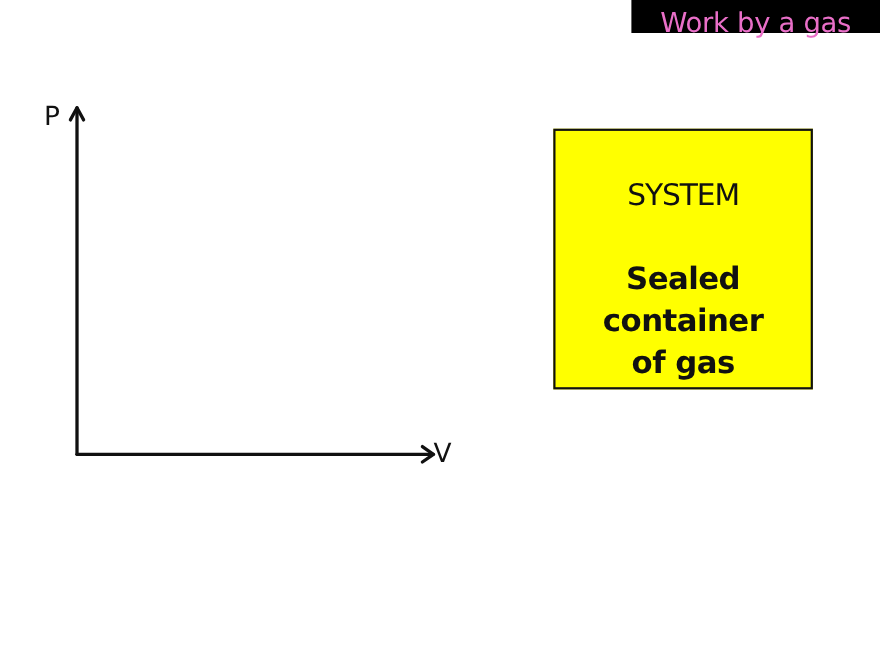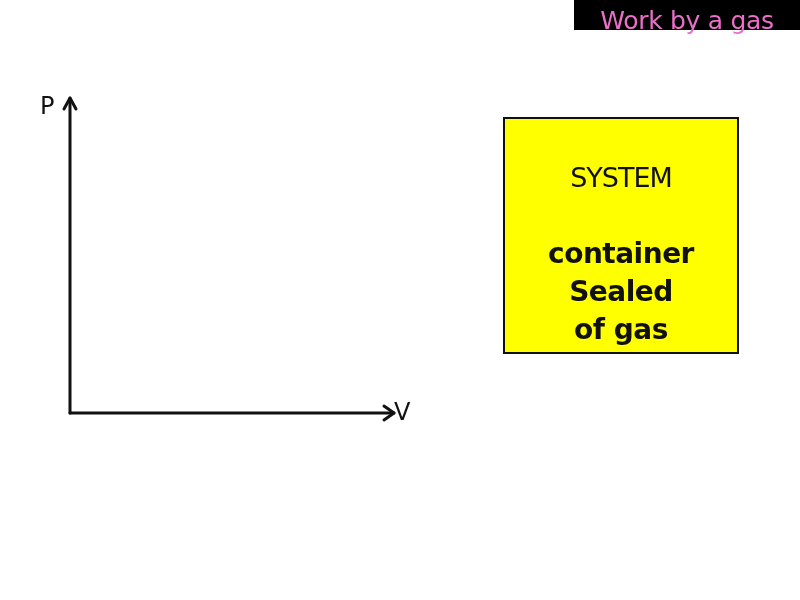--- a/index.html
+++ b/index.html
@@ -50,17 +50,17 @@
     <polyline points="384,406 394,413 384,420"></polyline>
   </g>
 </svg>
 
 <div class="axis-label p-label">P</div>
 <div class="axis-label v-label">V</div>
 
 <div class="system-box">
   <div class="system-title">SYSTEM</div>
   <div class="system-desc">
+    <div>Sealed</div>
     <div>container</div>
-    <div>Sealed</div>
     <div>of gas</div>
   </div>
 </div>
 
 </body></html>

